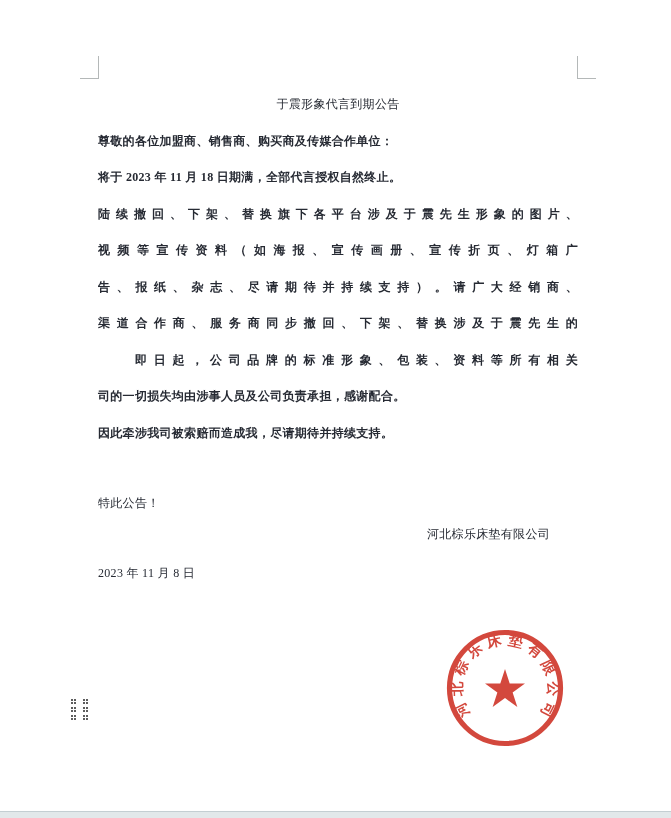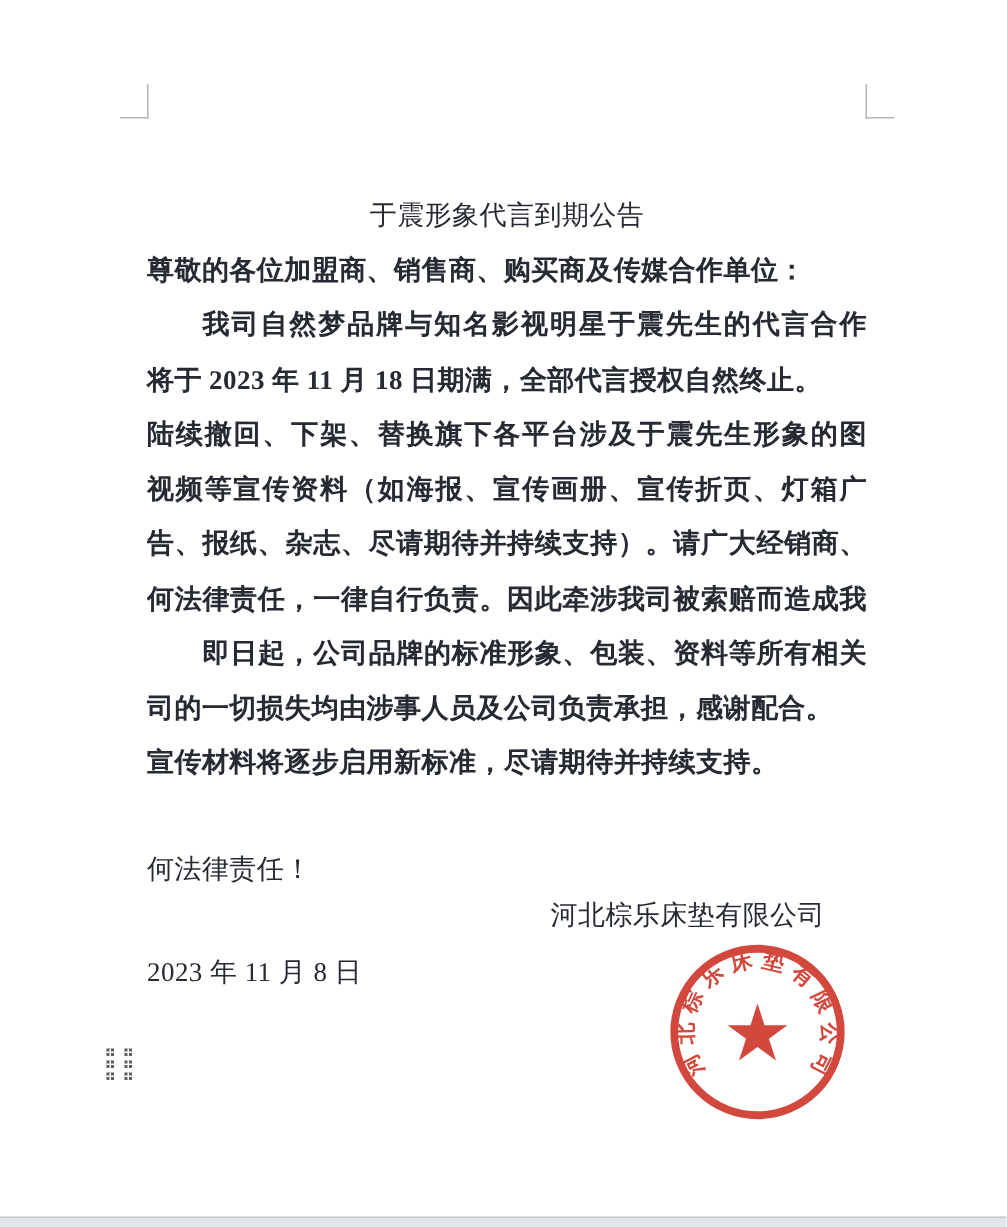--- a/index.html
+++ b/index.html
@@ -19,24 +19,23 @@
   .crop-tl{
     position:absolute;left:80px;top:56px;width:18px;height:22px;
     border-right:1px solid #b4b8b8;border-bottom:1px solid #b4b8b8;
   }
   .crop-tr{
     position:absolute;left:577px;top:56px;width:18px;height:22px;
     border-left:1px solid #b4b8b8;border-bottom:1px solid #b4b8b8;
   }
   .doc-body{
     position:absolute;left:98px;top:86px;width:480px;
-    font-size:18px;
+    font-size:12px;
     line-height:36.55px;
     letter-spacing:0.3px;
-    margin-top:39px;
   }
   .doc-title{
     text-align:center;
     height:36.55px;
     white-space:nowrap;
   }
   .line{height:36.55px;white-space:nowrap;font-weight:bold;}
   .line.fill{
     white-space:normal;
     text-align:justify;
@@ -83,31 +82,30 @@
 
 <div class="page">
 
   <div class="crop-tl"></div>
   <div class="crop-tr"></div>
 
   <div class="doc-body">
     <div class="doc-title">于震形象代言到期公告</div>
 
     <div class="line">尊敬的各位加盟商、销售商、购买商及传媒合作单位：</div>
-    <div class="line indent fill">我司自然梦品牌与知名影视明星于震先生的代言合作</div>
     <div class="line">将于 2023 年 11 月 18 日期满，全部代言授权自然终止。</div>
     <div class="line fill">陆续撤回、下架、替换旗下各平台涉及于震先生形象的图片、</div>
     <div class="line fill">视频等宣传资料（如海报、宣传画册、宣传折页、灯箱广</div>
     <div class="line fill">告、报纸、杂志、尽请期待并持续支持）。请广大经销商、</div>
-    <div class="line fill">何法律责任，一律自行负责。因此牵涉我司被索赔而造成我</div>
+    <div class="line fill">渠道合作商、服务商同步撤回、下架、替换涉及于震先生的</div>
     <div class="line indent fill">即日起，公司品牌的标准形象、包装、资料等所有相关</div>
     <div class="line">司的一切损失均由涉事人员及公司负责承担，感谢配合。</div>
-    <div class="line">宣传材料将逐步启用新标准，尽请期待并持续支持。</div>
+    <div class="line">因此牵涉我司被索赔而造成我，尽请期待并持续支持。</div>
 
-    <div class="closing">何法律责任！</div>
+    <div class="closing">特此公告！</div>
     <div class="sig-company">河北棕乐床垫有限公司</div>
     <div class="sig-date">2023 年 11 月 8 日</div>
   </div>
 
   <div class="format-marks">
     <i></i>
       <i></i>
       <i></i>
       <i></i>
       <i></i>

